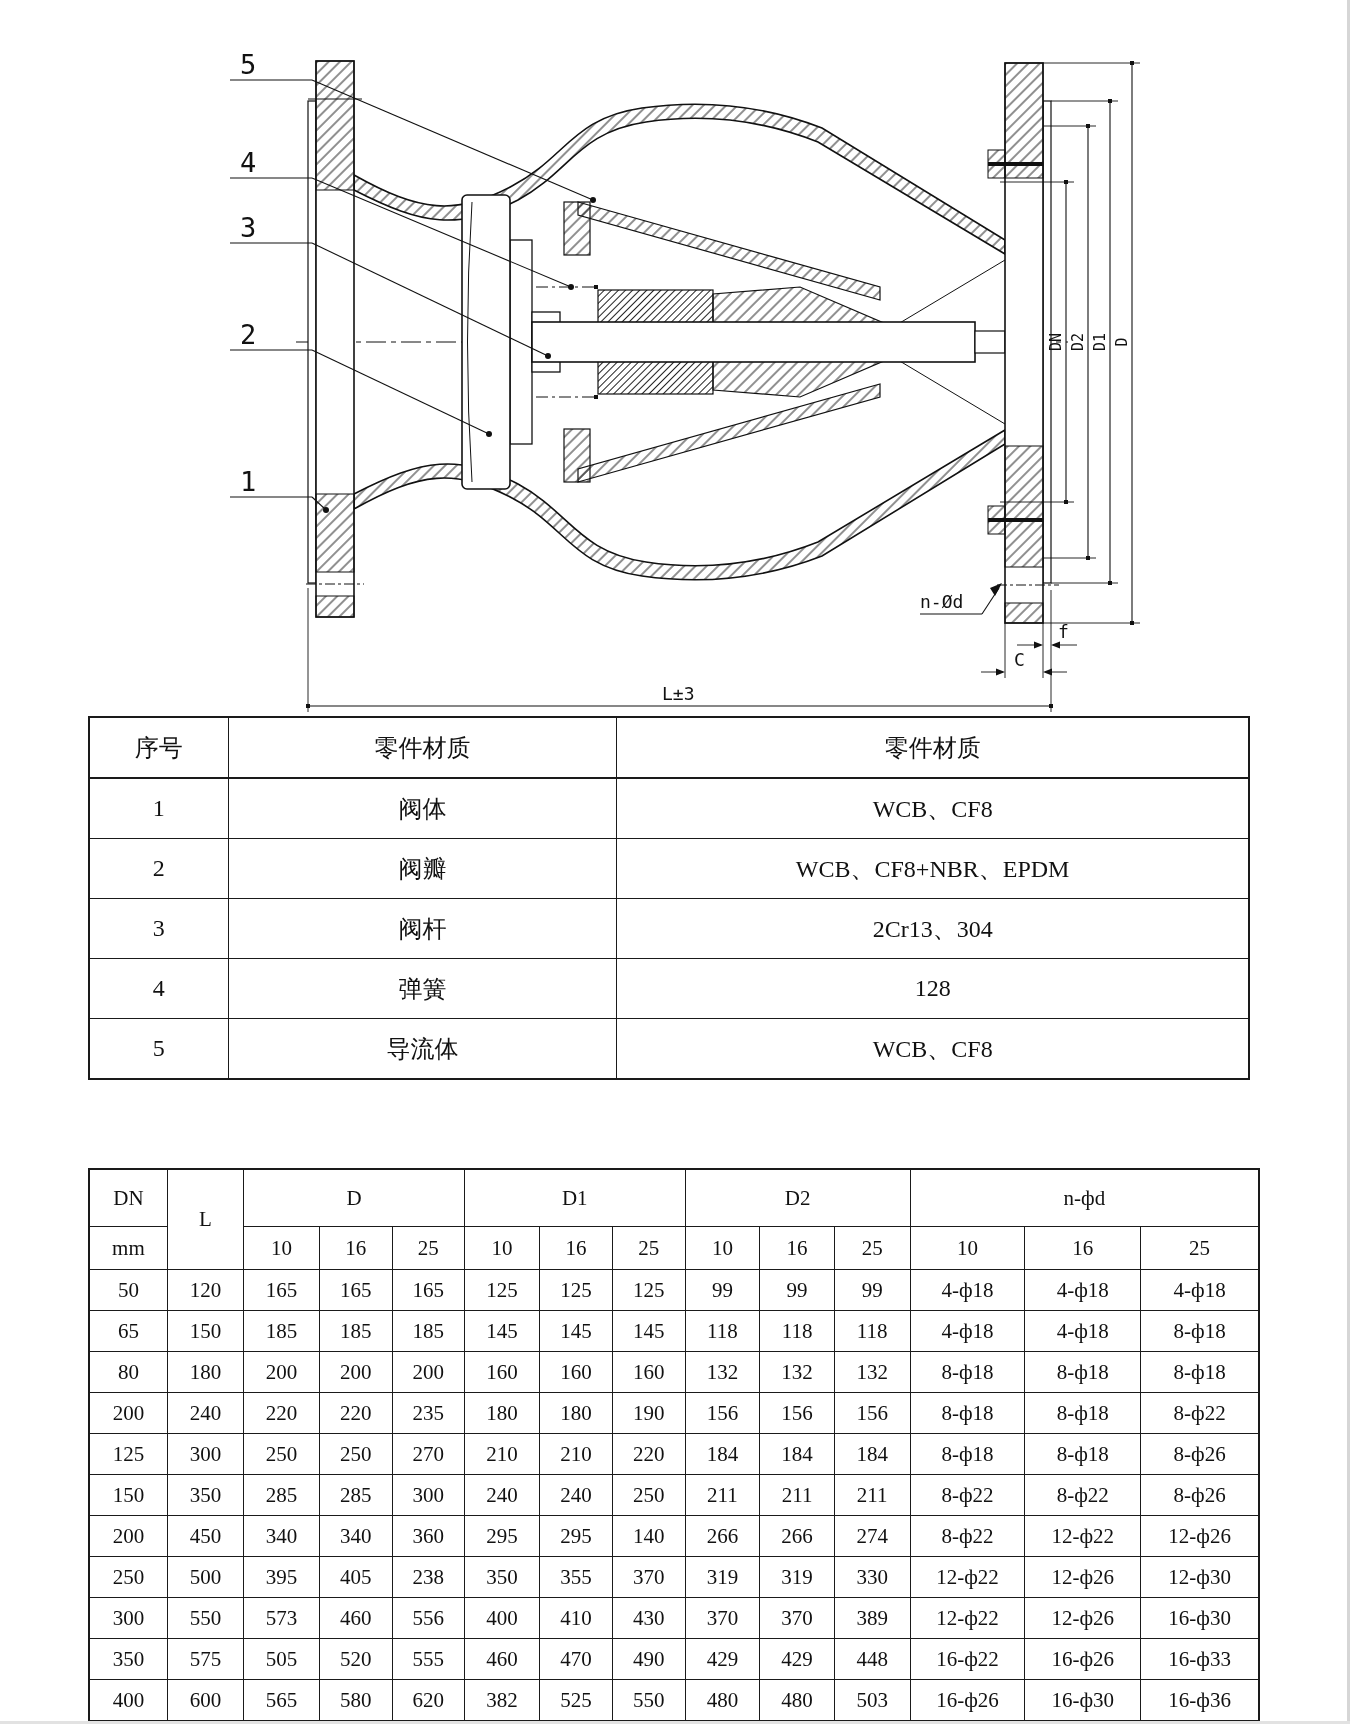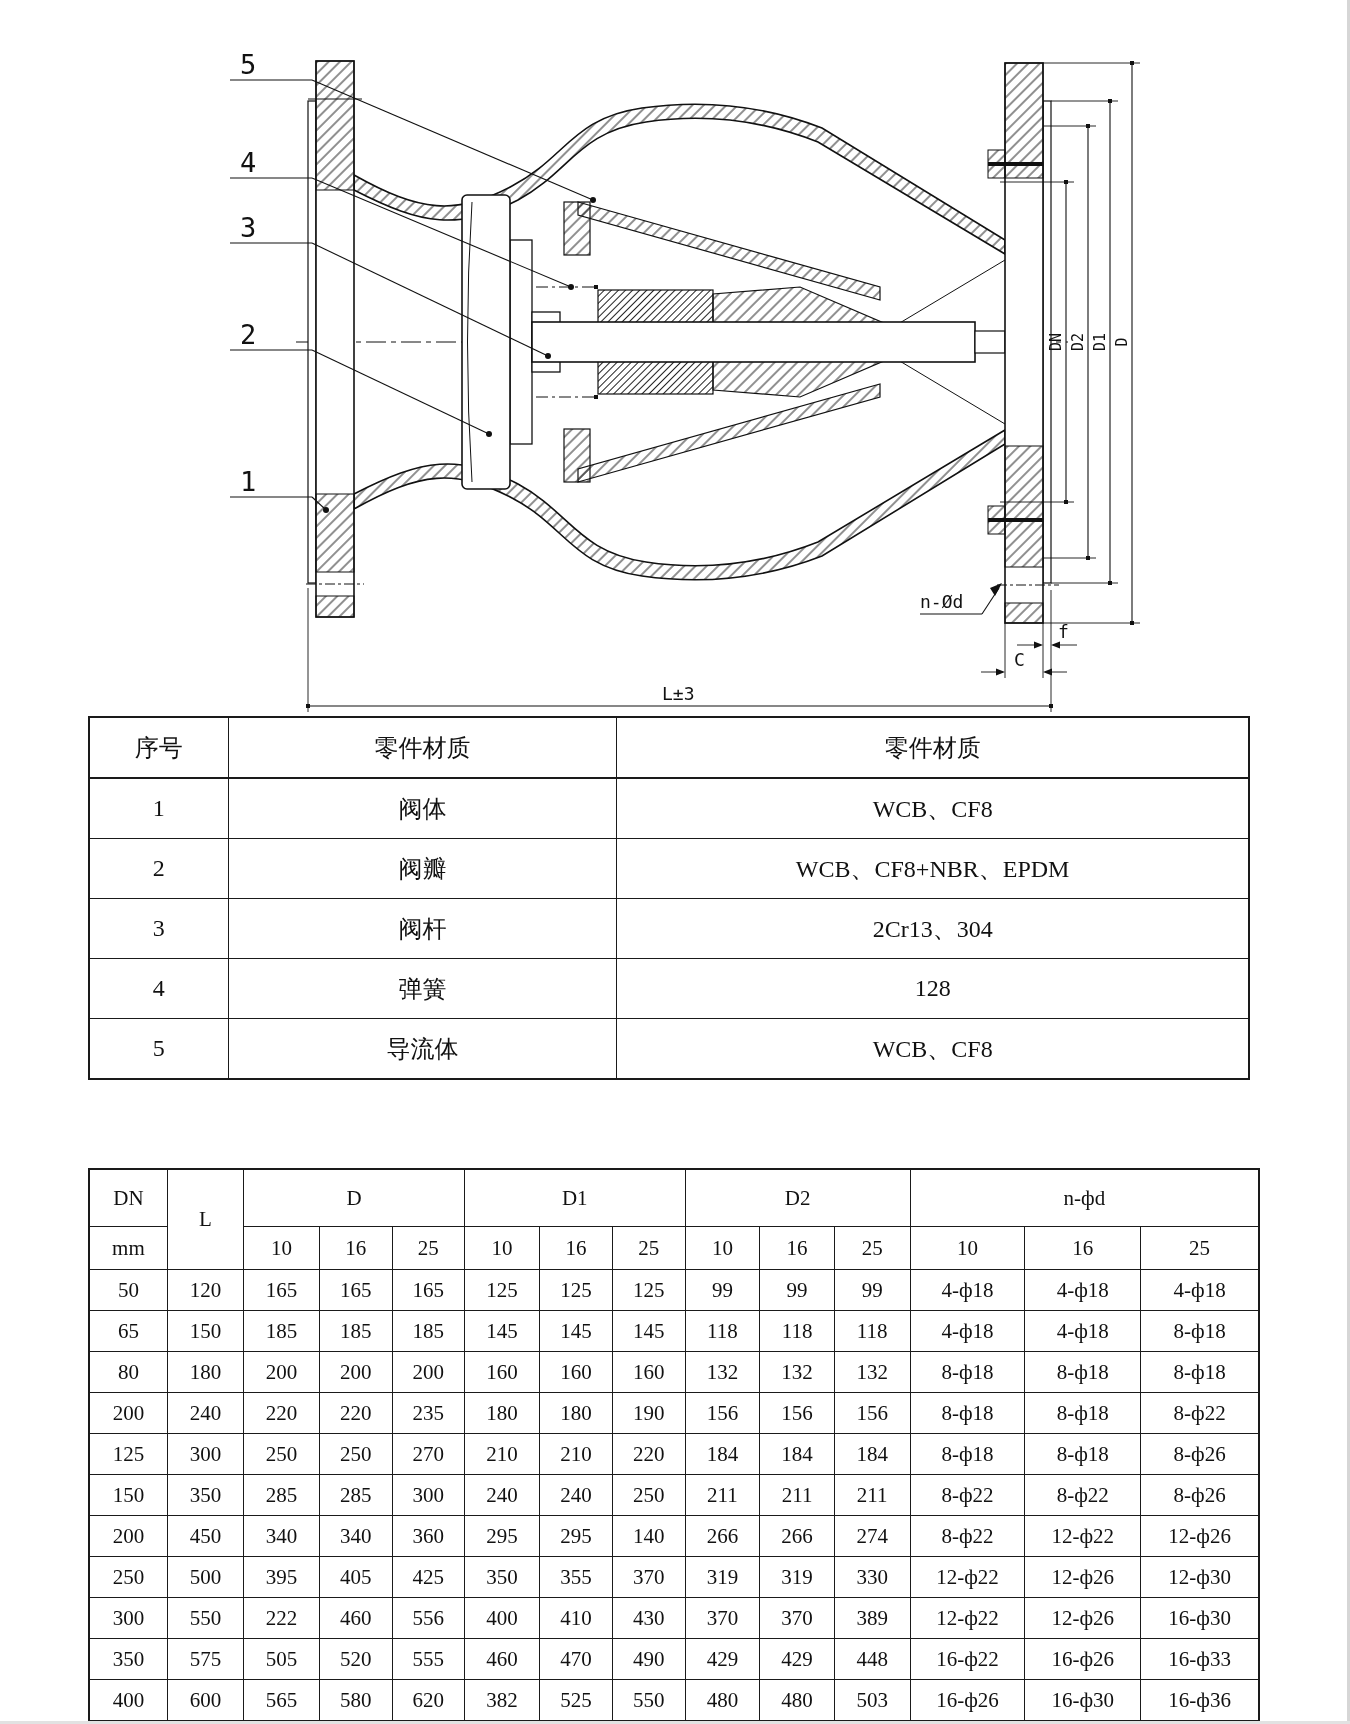--- a/index.html
+++ b/index.html
@@ -390,35 +390,35 @@
         <td>274</td>
         <td>8-ф22</td>
         <td>12-ф22</td>
         <td>12-ф26</td>
       </tr>
       <tr>
         <td>250</td>
         <td>500</td>
         <td>395</td>
         <td>405</td>
-        <td>425</td>
+        <td>238</td>
         <td>350</td>
         <td>355</td>
         <td>370</td>
         <td>319</td>
         <td>319</td>
         <td>330</td>
         <td>12-ф22</td>
         <td>12-ф26</td>
         <td>12-ф30</td>
       </tr>
       <tr>
         <td>300</td>
         <td>550</td>
-        <td>222</td>
+        <td>573</td>
         <td>460</td>
         <td>556</td>
         <td>400</td>
         <td>410</td>
         <td>430</td>
         <td>370</td>
         <td>370</td>
         <td>389</td>
         <td>12-ф22</td>
         <td>12-ф26</td>

